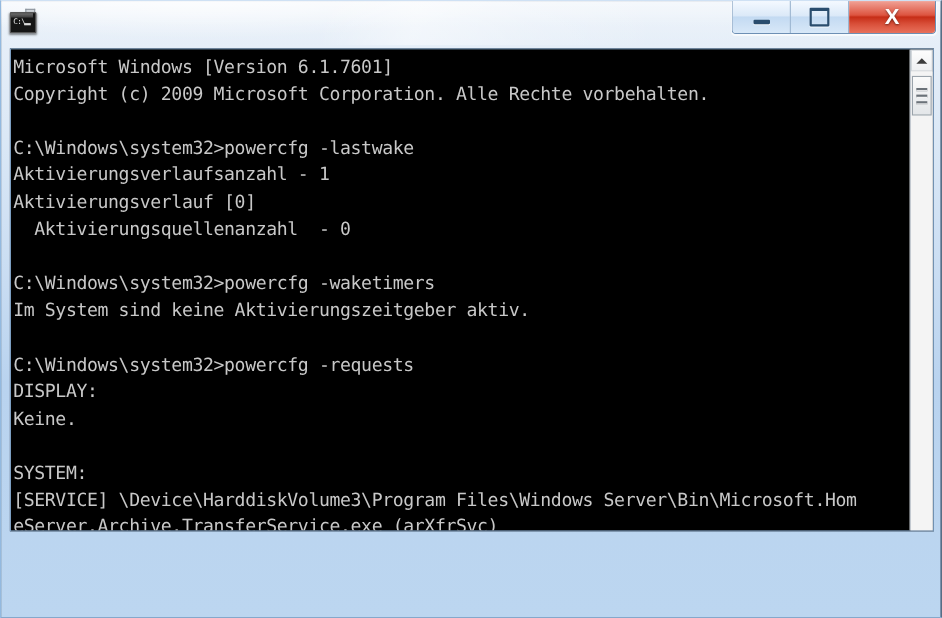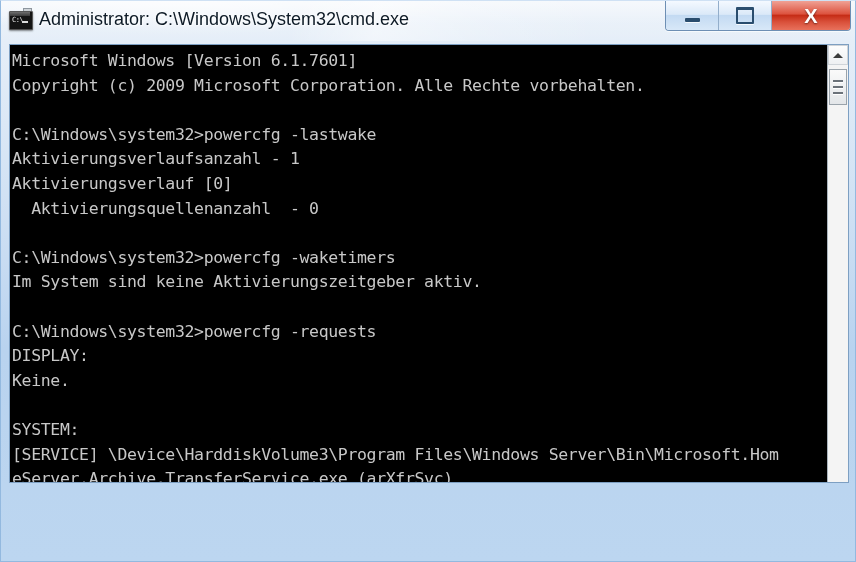--- a/index.html
+++ b/index.html
@@ -296,21 +296,20 @@
   <div class="titlebar">
 
     <div class="title-icon">
       <div class="tab"></div>
       <div class="glass"></div>
       <div class="topbar"></div>
       <div class="prompt">C:\</div>
       <div class="cur"></div>
     </div>
 
-    <div class="title-text">Administrator: C:\Windows\System32\cmd.exe</div>
 
     <div class="winbtns">
       <div class="winbtn">
         <div class="ic-min"></div>
       </div>
       <div class="winbtn">
         <div class="ic-max"></div>
       </div>
       <div class="winbtn close">
         <div class="ic-close">X</div>

